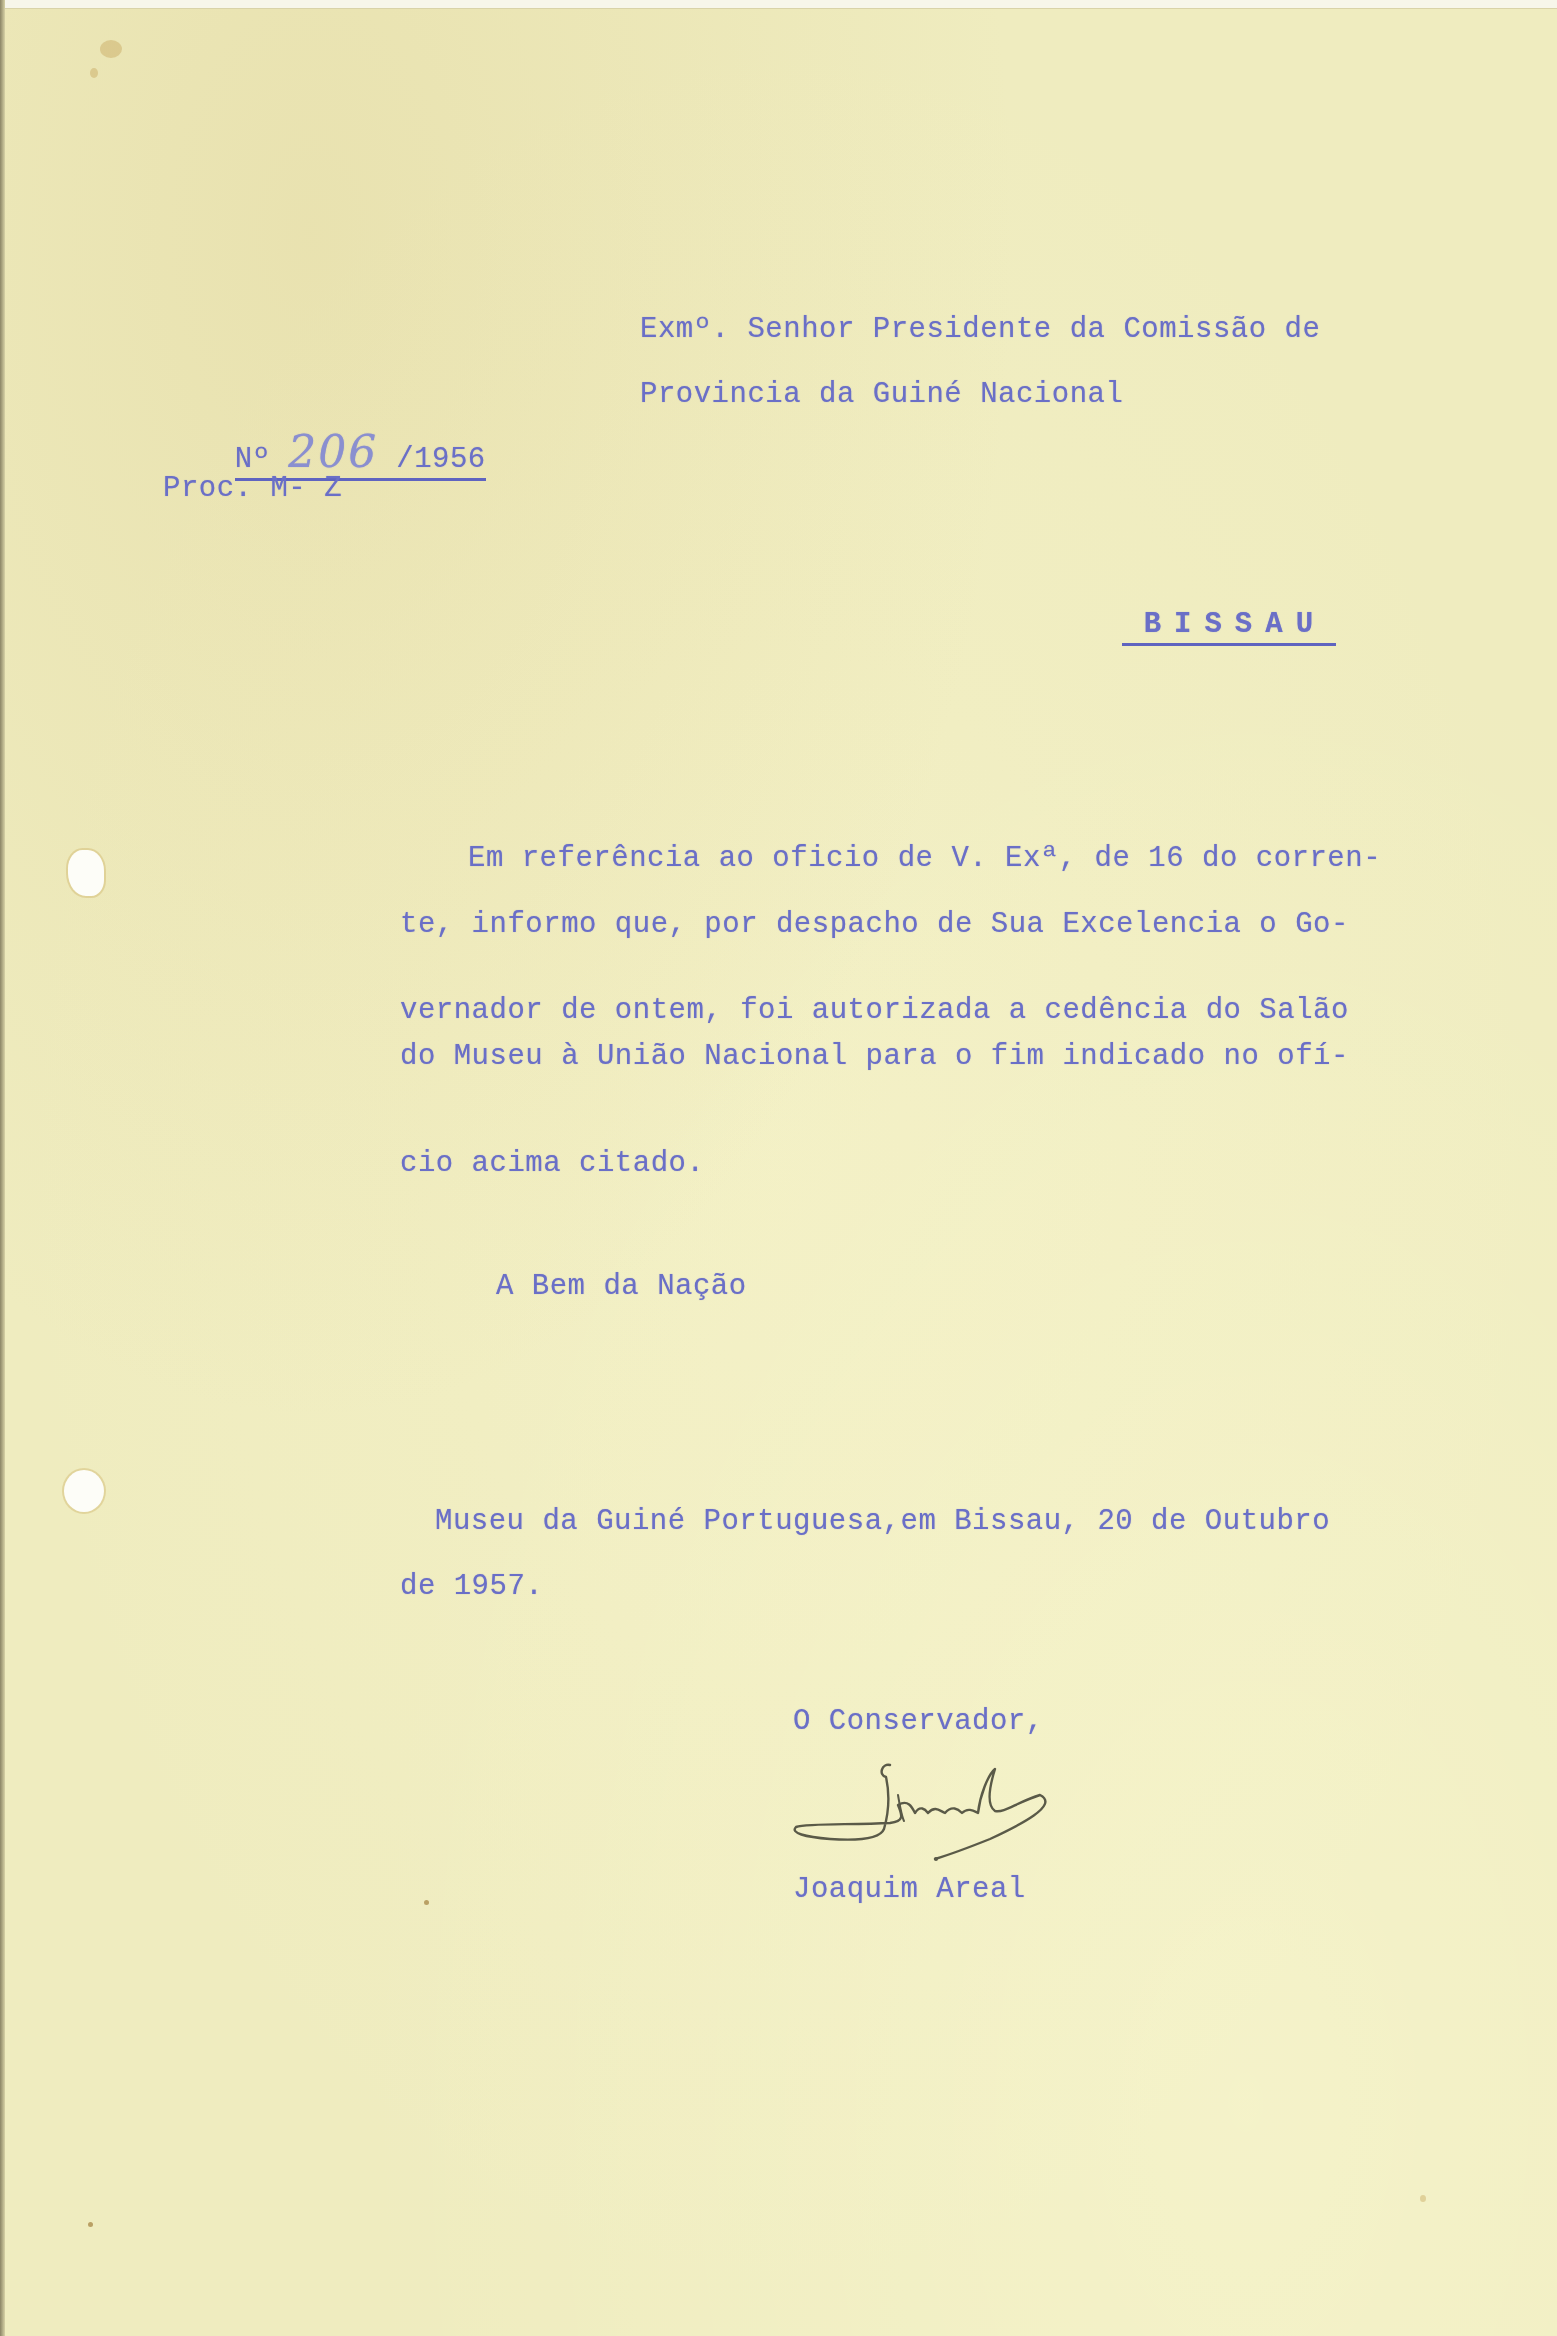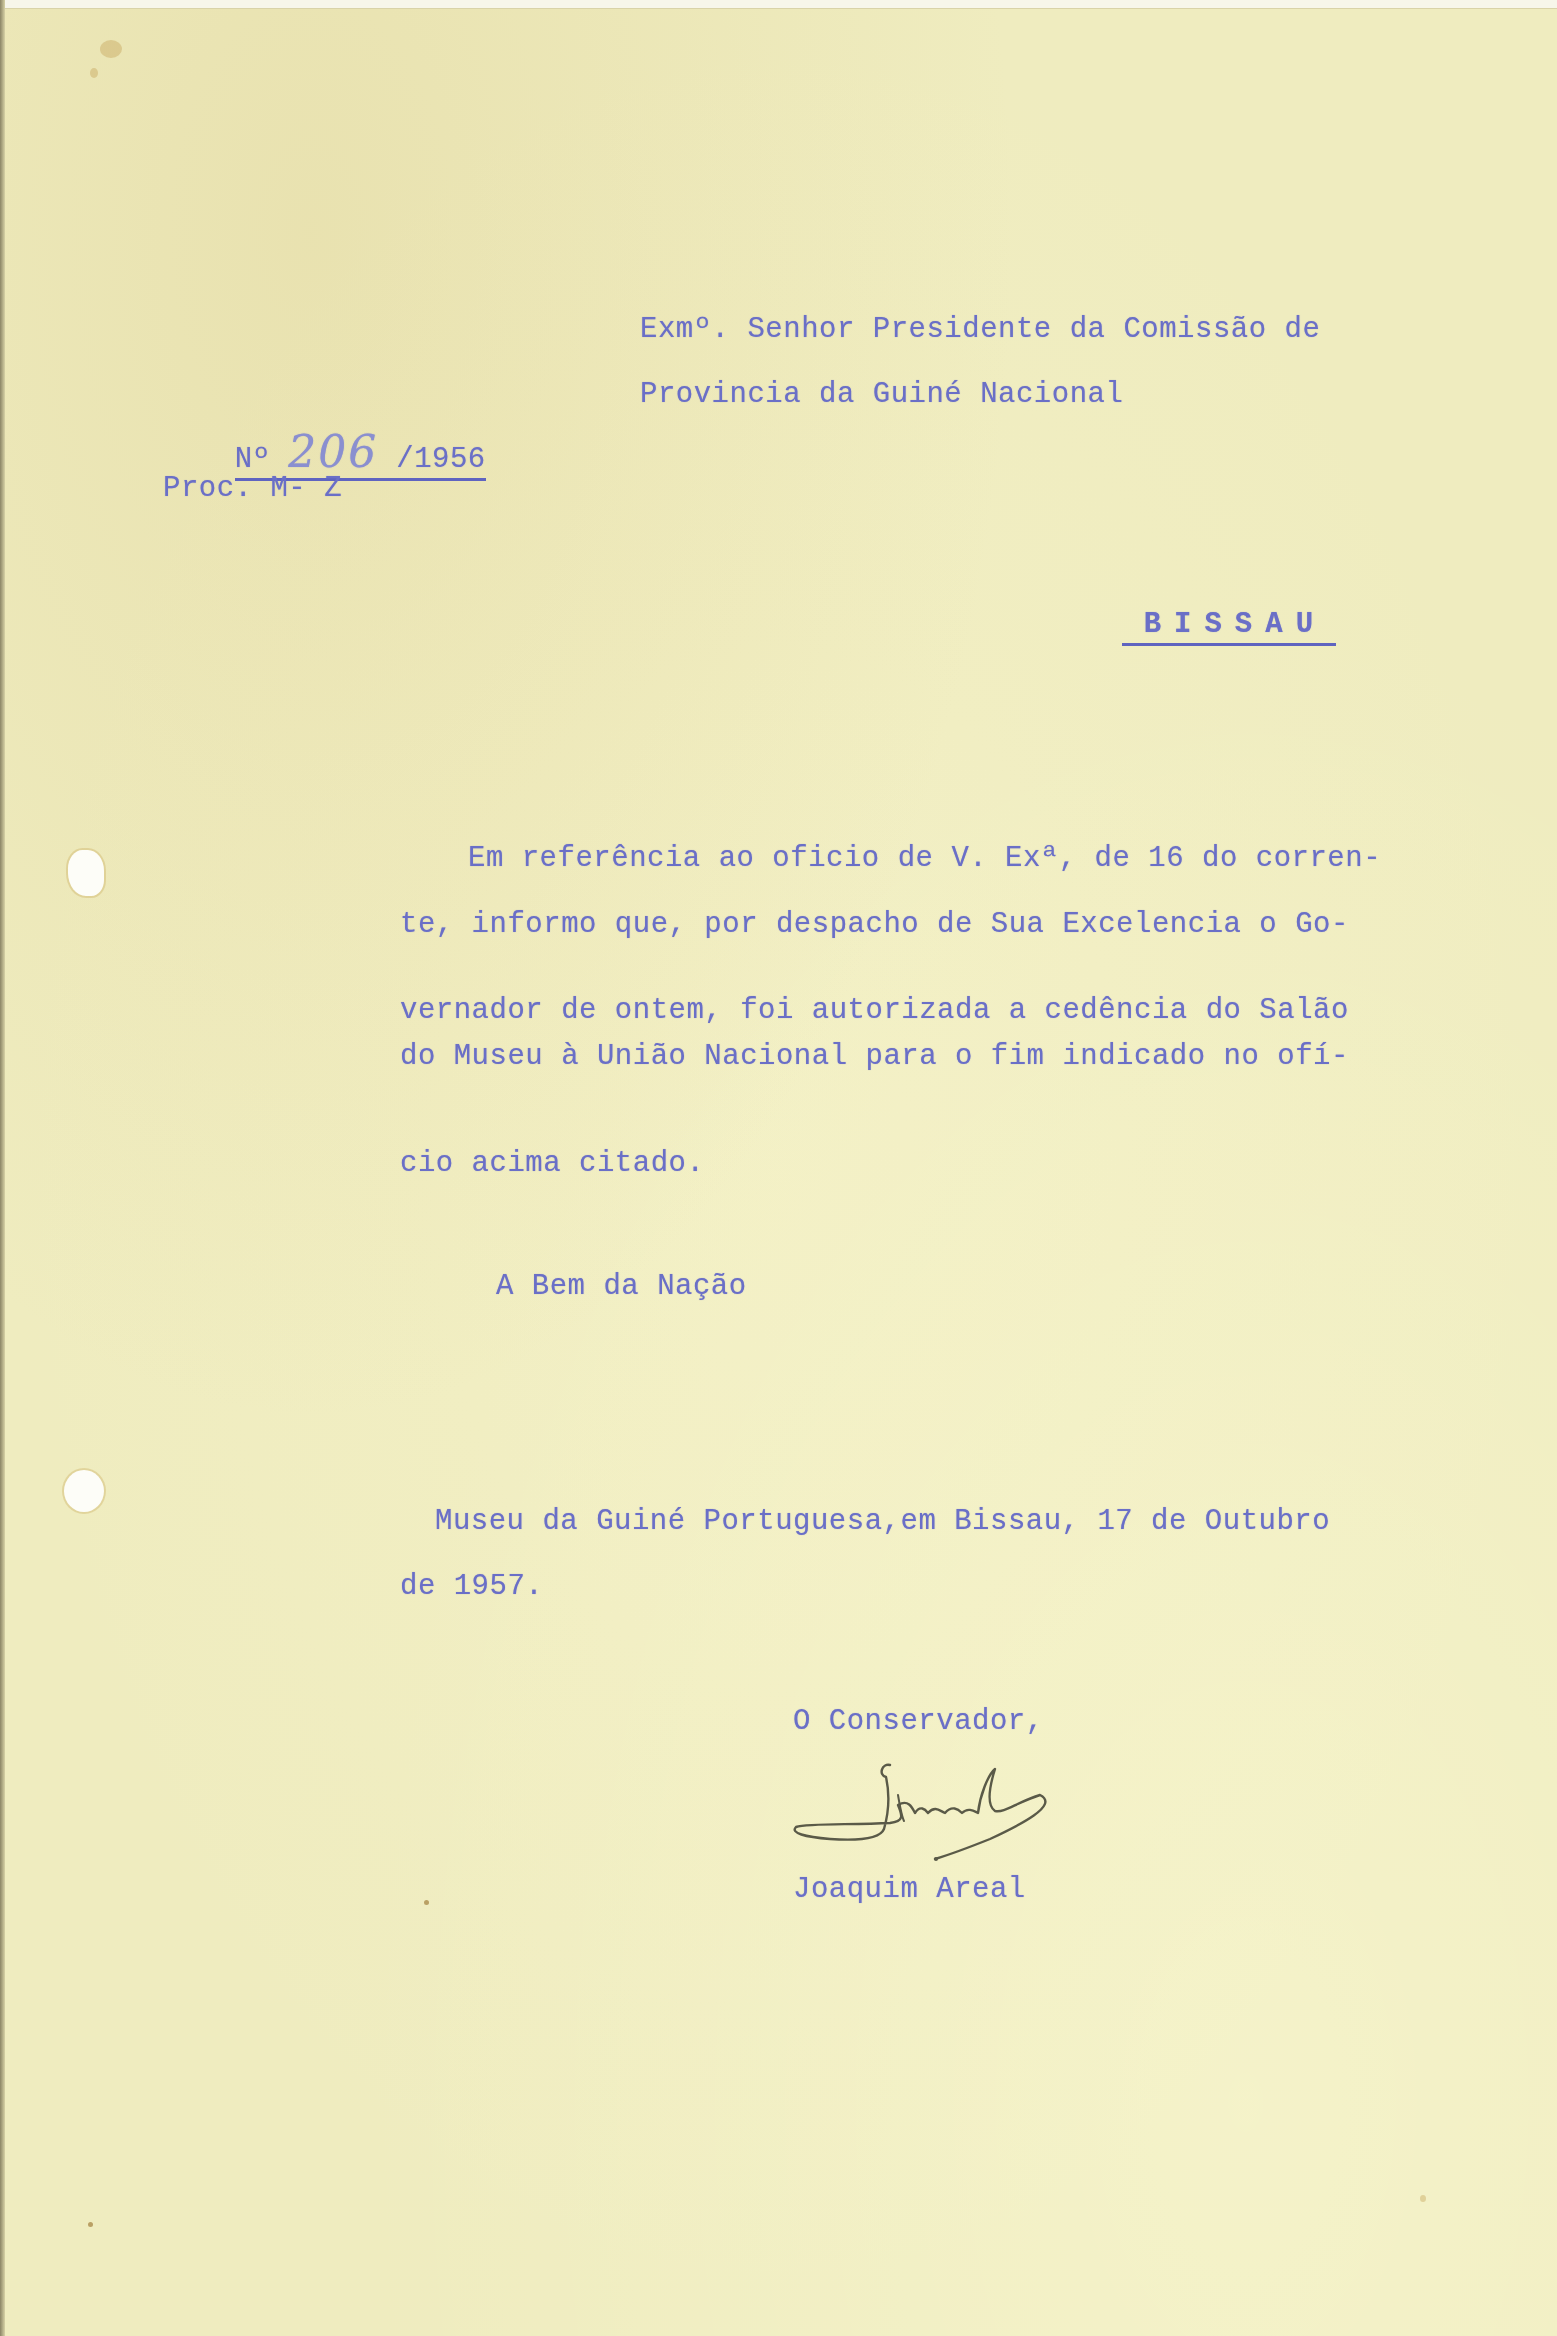--- a/index.html
+++ b/index.html
@@ -106,21 +106,21 @@
   </div>
 
   <div class="typed" style="left:468px;top:842px;">Em referência ao oficio de V. Exª, de 16 do corren-</div>
   <div class="typed" style="left:400px;top:908px;">te, informo que, por despacho de Sua Excelencia o Go-</div>
   <div class="typed" style="left:400px;top:974px;margin-top:20px;">vernador de ontem, foi autorizada a cedência do Salão</div>
   <div class="typed" style="left:400px;top:1040px;">do Museu à União Nacional para o fim indicado no ofí-</div>
   <div class="typed" style="left:400px;top:1106px;margin-top:41px;">cio acima citado.</div>
 
   <div class="typed" style="left:496px;top:1270px;text-align:center;">A Bem da Nação</div>
 
-  <div class="typed" style="left:435px;top:1505px;">Museu da Guiné Portuguesa,em Bissau, 17 de Outubro</div>
+  <div class="typed" style="left:435px;top:1505px;">Museu da Guiné Portuguesa,em Bissau, 20 de Outubro</div>
   <div class="typed" style="left:400px;top:1570px;">de 1957.</div>
 
   <div class="typed" style="left:793px;top:1705px;">O Conservador,</div>
   <svg class="signature" viewBox="0 0 290 110">
     <path d="M100 10 C 92 8, 88 20, 96 22 C 100 40, 98 60, 94 74 C 90 84, 70 86, 40 84 C 15 82, 0 78, 6 72 C 18 68, 60 70, 100 68 C 115 66, 112 60, 108 50 C 118 44, 122 52, 125 58 C 130 50, 135 54, 138 58 C 145 50, 150 56, 155 58 C 162 50, 168 54, 172 58 C 178 52, 184 56, 188 58 C 190 40, 198 20, 205 14 C 200 30, 196 50, 205 56 C 215 58, 225 48, 250 40 C 270 50, 230 70, 200 84 C 180 92, 165 98, 145 104" fill="none" stroke="#5a5a48" stroke-width="2.4" stroke-linecap="round" stroke-linejoin="round"></path>
     <path d="M108 40 C 110 52, 112 62, 114 66" fill="none" stroke="#5a5a48" stroke-width="2" stroke-linecap="round"></path>
     <circle cx="146" cy="104" r="2" fill="#5a5a48"></circle>
   </svg>
   <div class="typed" style="left:793px;top:1873px;">Joaquim Areal</div>
 </div>

